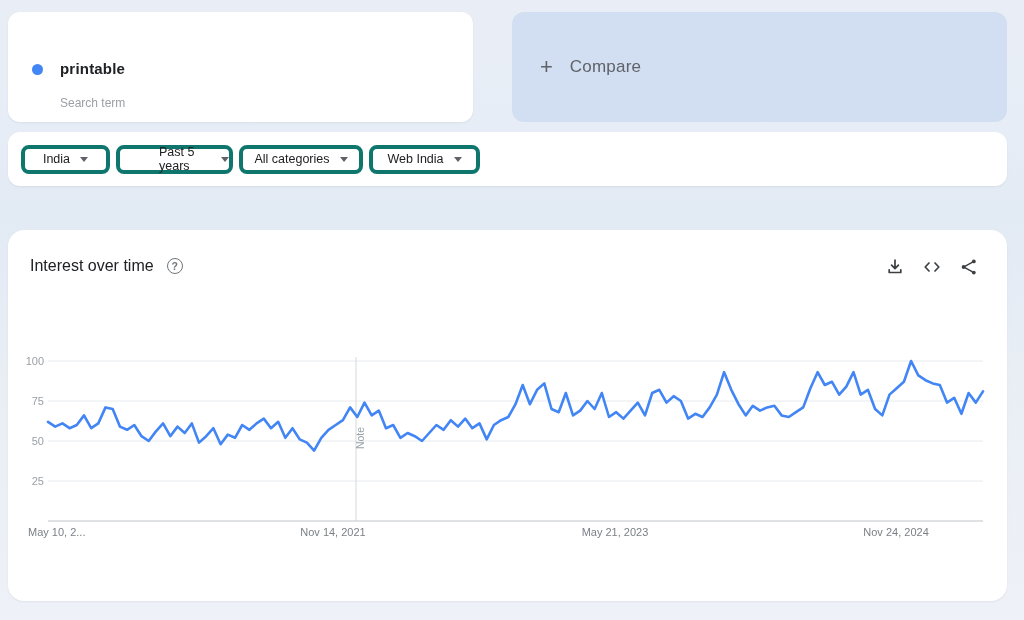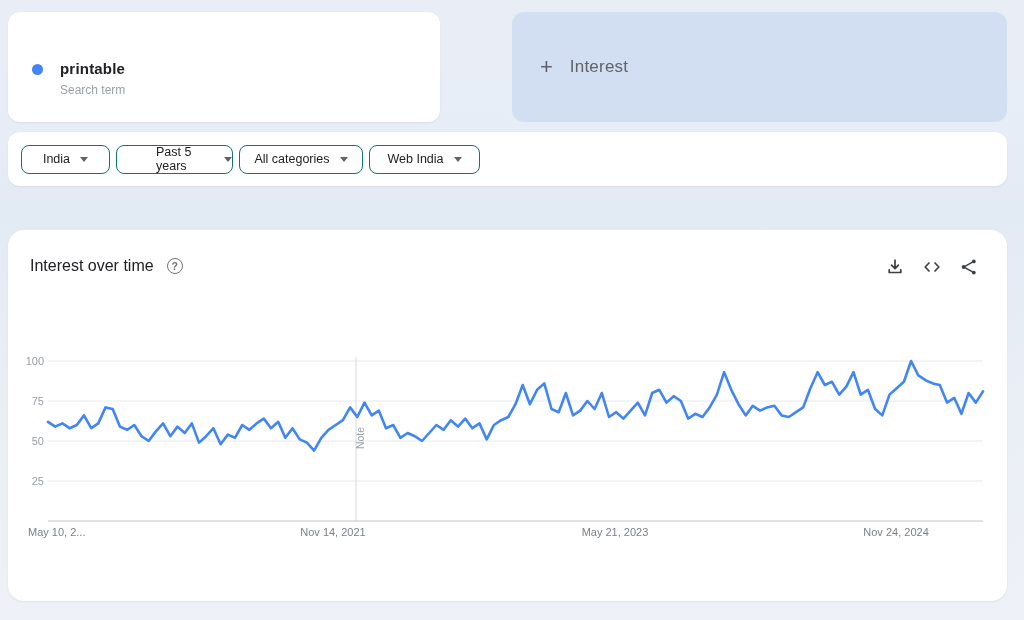--- a/index.html
+++ b/index.html
@@ -5,37 +5,37 @@
   * { margin:0; padding:0; box-sizing:border-box; }
   html,body { width:1024px; height:620px; overflow:hidden; }
   body {
     font-family:"Liberation Sans", sans-serif;
     background: linear-gradient(180deg,#e9eef6 0%,#e7edf6 22%,#e2eaf4 34%,#e9eef5 60%,#eef1f7 100%);
     position:relative; color:#202124;
   }
   .card { position:absolute; background:#fff; box-shadow:0 1px 2px rgba(60,64,67,.08); }
 
   
-  .search-card { left:8px; top:12px; width:432px; height:110px; border-radius:12px; cursor:pointer; }
+  .search-card { left:8px; top:12px; width:465px; height:110px; border-radius:12px; cursor:pointer; }
   .term-row { position:absolute; left:24px; top:48px; display:flex; align-items:flex-start; }
   .term-dot { width:11px; height:11px; border-radius:50%; margin-top:4px; }
   .term-texts { margin-left:17px; }
   .term-label { font-size:15px; font-weight:700; color:#202124; letter-spacing:.2px; }
-  .term-subtitle { font-size:12px; color:#9aa0a6; margin-top:6px; }
+  .term-subtitle { font-size:12px; color:#9aa0a6; margin-top:19px; }
 
   
   .compare-card { position:absolute; left:512px; top:12px; width:495px; height:110px;
     background:#d2dff2; border-radius:12px; display:flex; align-items:center; cursor:pointer; }
   .compare-plus { font-size:22px; font-weight:400; color:#5f6368; margin-left:28px; line-height:1; }
   .compare-label { font-size:17px; color:#5f6368; margin-left:17px; letter-spacing:.2px; }
 
   
   .filter-bar { left:8px; top:132px; width:999px; height:54px; border-radius:12px;
     display:flex; align-items:center; padding-left:13px; gap:6px; }
-  .pill { height:29px; border:1px solid #0f766e; border-radius:8px; background:#fff;
+  .pill { height:29px; border:4px solid #0f766e; border-radius:8px; background:#fff;
     display:flex; align-items:center; justify-content:center; gap:10px; cursor:pointer; }
   .pill-label { font-size:12.5px; color:#202124; }
   .caret { width:0; height:0; border-left:4.5px solid transparent; border-right:4.5px solid transparent;
     border-top:5px solid #5f6368; }
   .pill-geo { width:89px; } .pill-time { width:117px;padding-left:39px; } .pill-cat { width:124px;text-align:center; } .pill-gprop { width:111px; }
 
   
   .chart-card { left:8px; top:230px; width:999px; height:371px; border-radius:16px; }
   .chart-header { position:absolute; left:22px; top:27px; display:flex; align-items:center; }
   .chart-title { font-size:16px; color:#202124; }
@@ -54,21 +54,21 @@
     <div class="term-dot" style="background: rgb(66, 133, 244);"></div>
     <div class="term-texts">
       <div class="term-label">printable</div>
       <div class="term-subtitle">Search term</div>
     </div>
   </div>
 </div>
 
 <div class="compare-card">
   <span class="compare-plus">+</span>
-  <span class="compare-label">Interest</span>
+  <span class="compare-label">Compare</span>
 </div>
 
 <div class="card filter-bar">
   <div class="pill pill-geo">
     <span class="pill-label">India</span>
     <span class="caret"></span>
   </div>
   <div class="pill pill-time">
     <span class="pill-label">Past 5 years</span>
     <span class="caret"></span>

